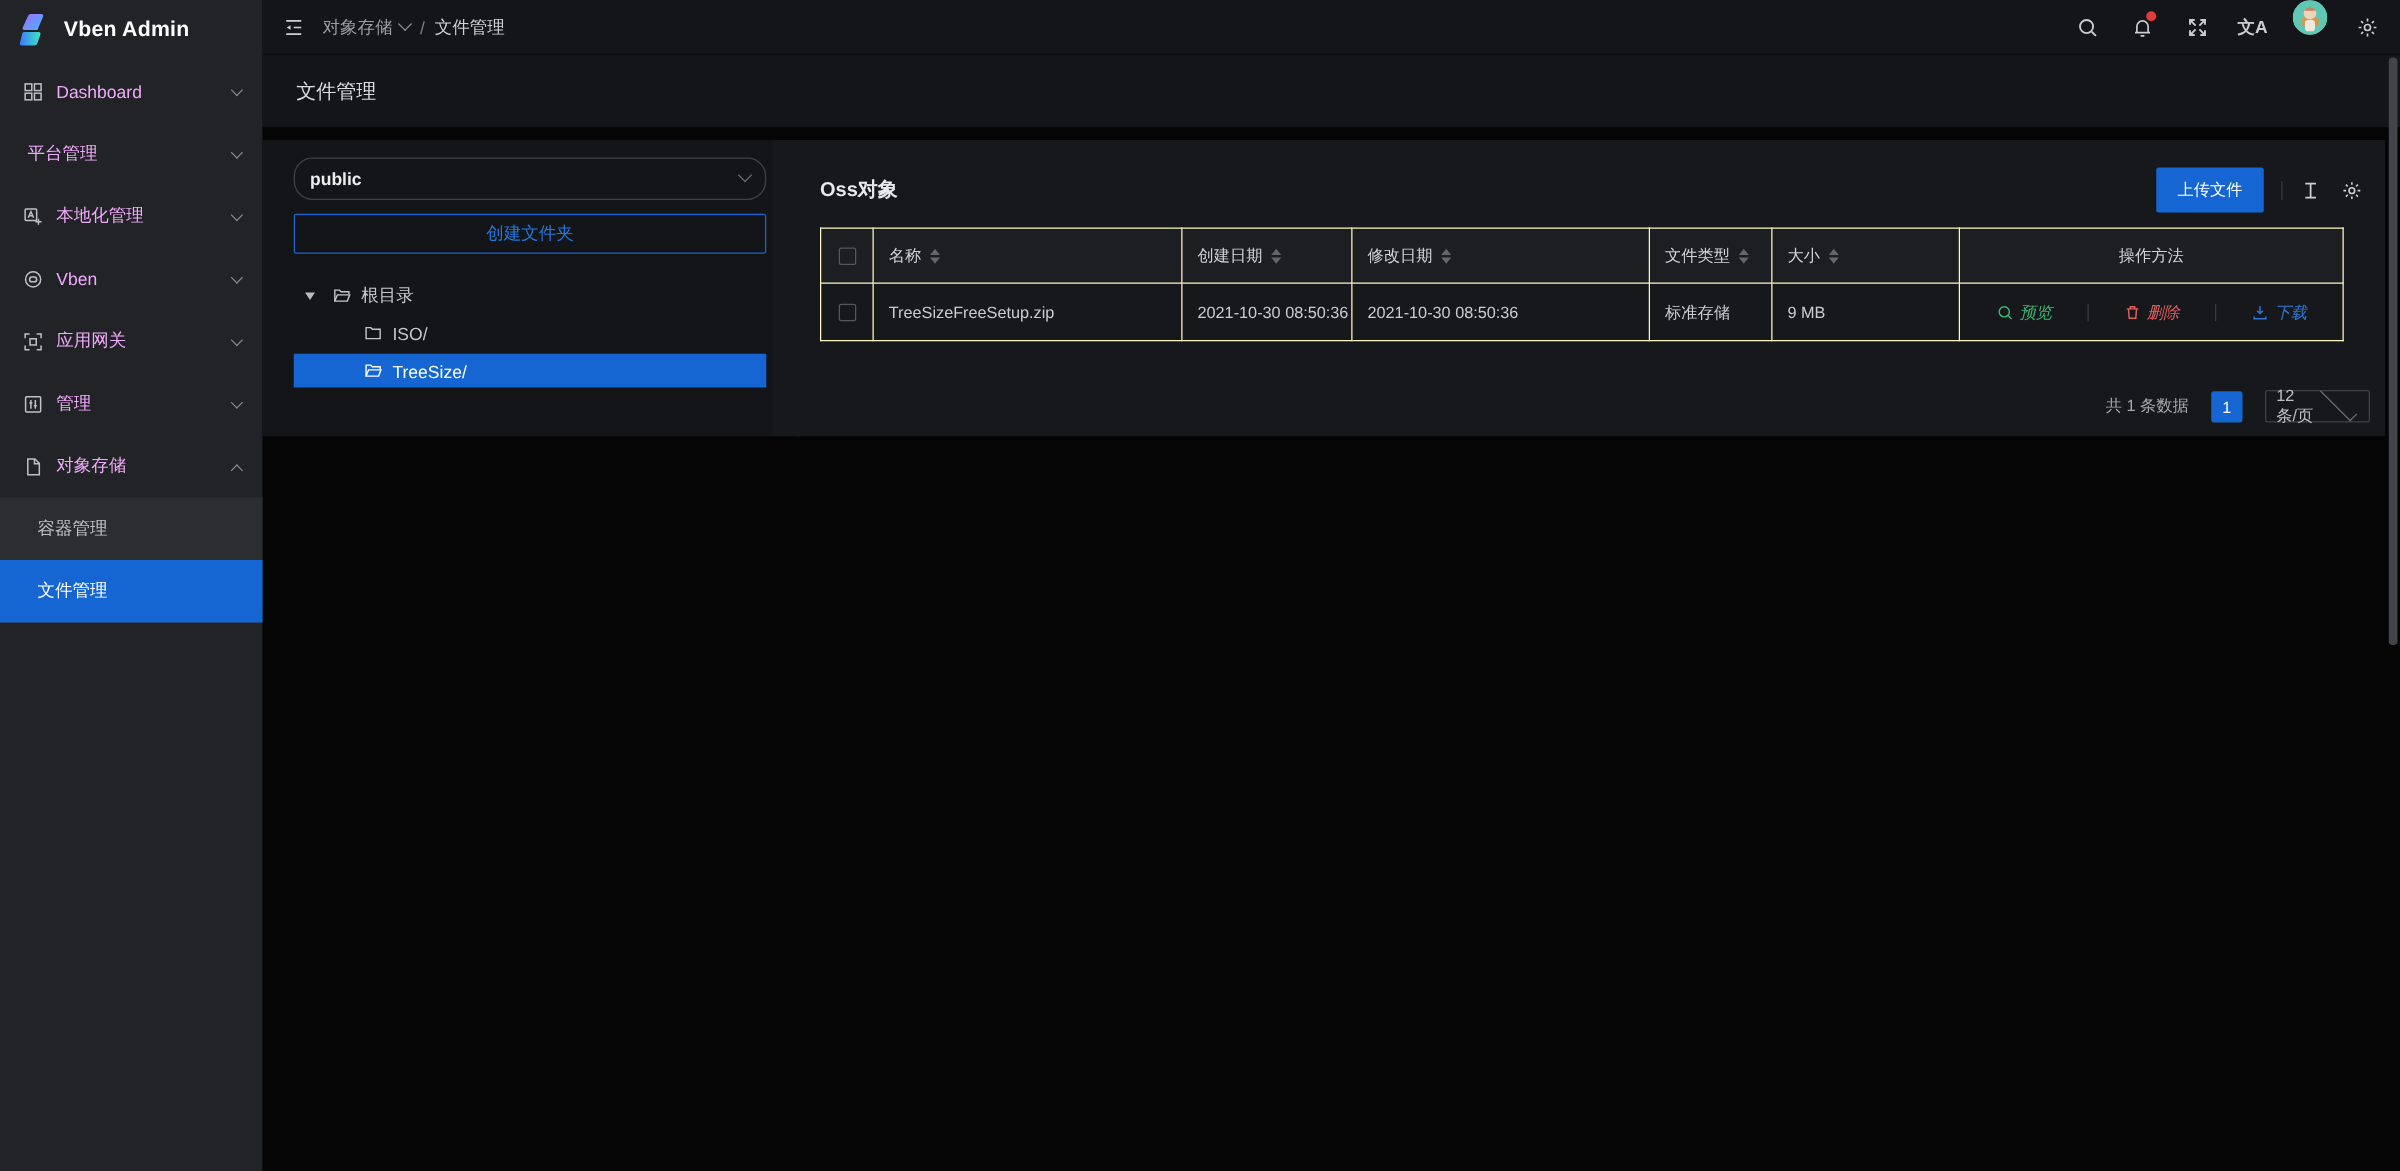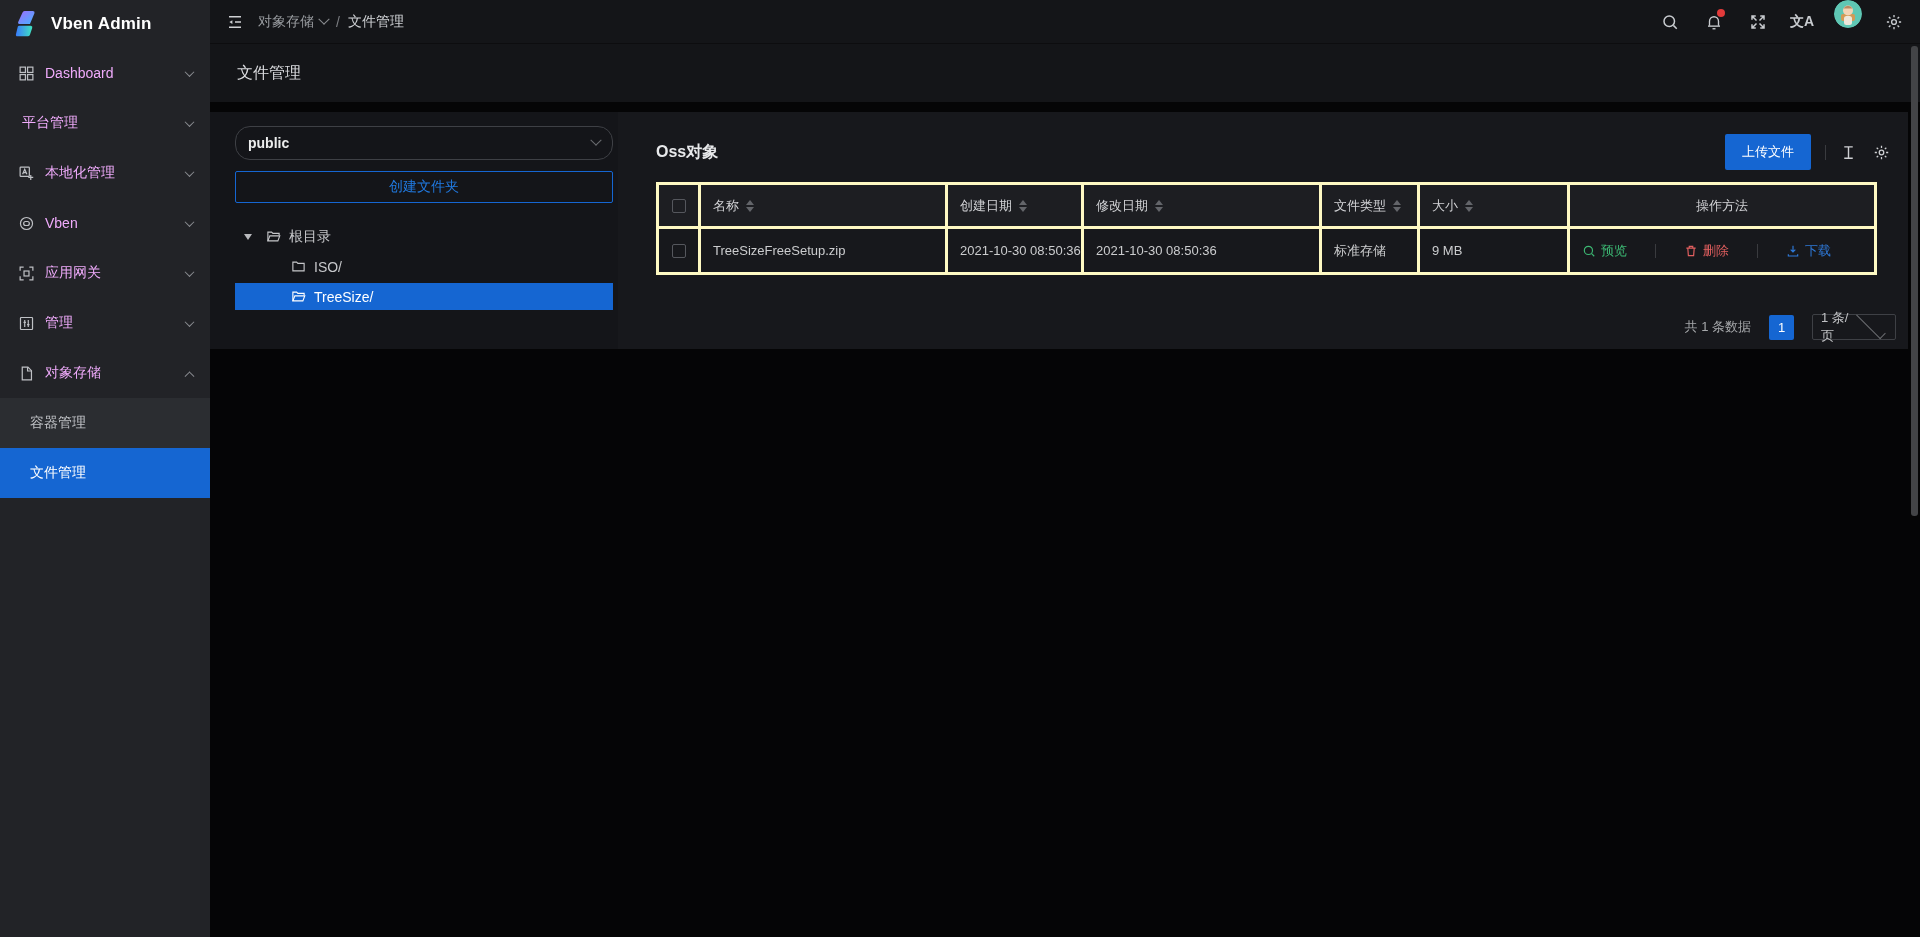--- a/index.html
+++ b/index.html
@@ -62,32 +62,32 @@
   .toolbar { margin-top:22px; display:flex; align-items:center; }
   .oss-title { font-size:16px; font-weight:bold; color:#e8e9eb; }
   .toolbar-right { margin-left:auto; display:flex; align-items:center; }
   .upload-btn { height:36px; padding:0 17px; background:#1566d2; color:#fff; border:none; border-radius:2px; font-size:13px; font-family:Liberation Mono, monospace; cursor:pointer; }
   .tb-sep { width:1px; height:15px; background:#3a3b3f; margin:0 14px; }
   .mini-icon { display:inline-flex; color:#cfd0d3; cursor:pointer; margin-right:16px; }
   .mini-icon svg { width:17px; height:17px; }
   .mini-icon:last-child { margin-right:6px; }
 
   table { border-collapse:collapse; table-layout:fixed; width:1218px; margin-top:12px; }
-  th, td { border:3px solid #fef9c3; font-weight:normal; text-align:left; padding:0 12px; font-size:13px; overflow:hidden; white-space:nowrap; }
+  th, td { border:1px solid #fef9c3; font-weight:normal; text-align:left; padding:0 12px; font-size:13px; overflow:hidden; white-space:nowrap; }
   thead th { height:44px; background:#1d1e22; color:#d2d3d6; }
   tbody td { height:46px; background:#17181c; color:#cbccce; }
   th.center, td.center { text-align:center; }
   .th-inner { display:flex; align-items:center; cursor:pointer; }
   .th-inner.center { justify-content:center; cursor:default; }
   .sort { display:inline-flex; flex-direction:column; gap:2px; margin-left:7px; }
   .sort i { display:block; width:0; height:0; border-left:4px solid transparent; border-right:4px solid transparent; }
   .sort .s-up { border-bottom:5px solid #63656a; }
   .sort .s-down { border-top:5px solid #63656a; }
   .checkbox { display:inline-block; width:14px; height:14px; border:1px solid #55575d; border-radius:2px; cursor:pointer; vertical-align:middle; }
-  .actions { display:flex; align-items:center; justify-content:flex-start; gap:28px; }
+  .actions { display:flex; align-items:center; justify-content:center; gap:28px;font-style:italic; }
   .action { display:inline-flex; align-items:center; gap:5px; font-size:13px; cursor:pointer; }
   .action svg { width:14px; height:14px; }
   .action.preview { color:#3cb873; }
   .action.delete { color:#e15f5f; }
   .action.download { color:#2e79d9; }
   .act-sep { width:1px; height:14px; background:#3a3b3f; }
 
   .pagination { margin-top:39px; display:flex; align-items:center; justify-content:flex-end; gap:18px; }
   .total-text { color:#a6a8ab; font-size:13px; }
   .page-btn { width:25px; height:25px; background:#1566d2; color:#fff; border:none; border-radius:2px; font-size:13px; font-family:"Liberation Sans",sans-serif; cursor:pointer; }
@@ -432,21 +432,21 @@
               </span>
             </td>
           </tr>
         </tbody>
       </table>
 
       <div class="pagination">
         <span class="total-text">共 1 条数据</span>
         <button class="page-btn">1</button>
         <div class="size-select">
-          <span>1 条/页</span>
+          <span>12 条/页</span>
           <span class="sel-chev"></span>
         </div>
       </div>
     </section>
 
   </main>
 
   <div class="scroll-thumb"></div>
 </div>
 

